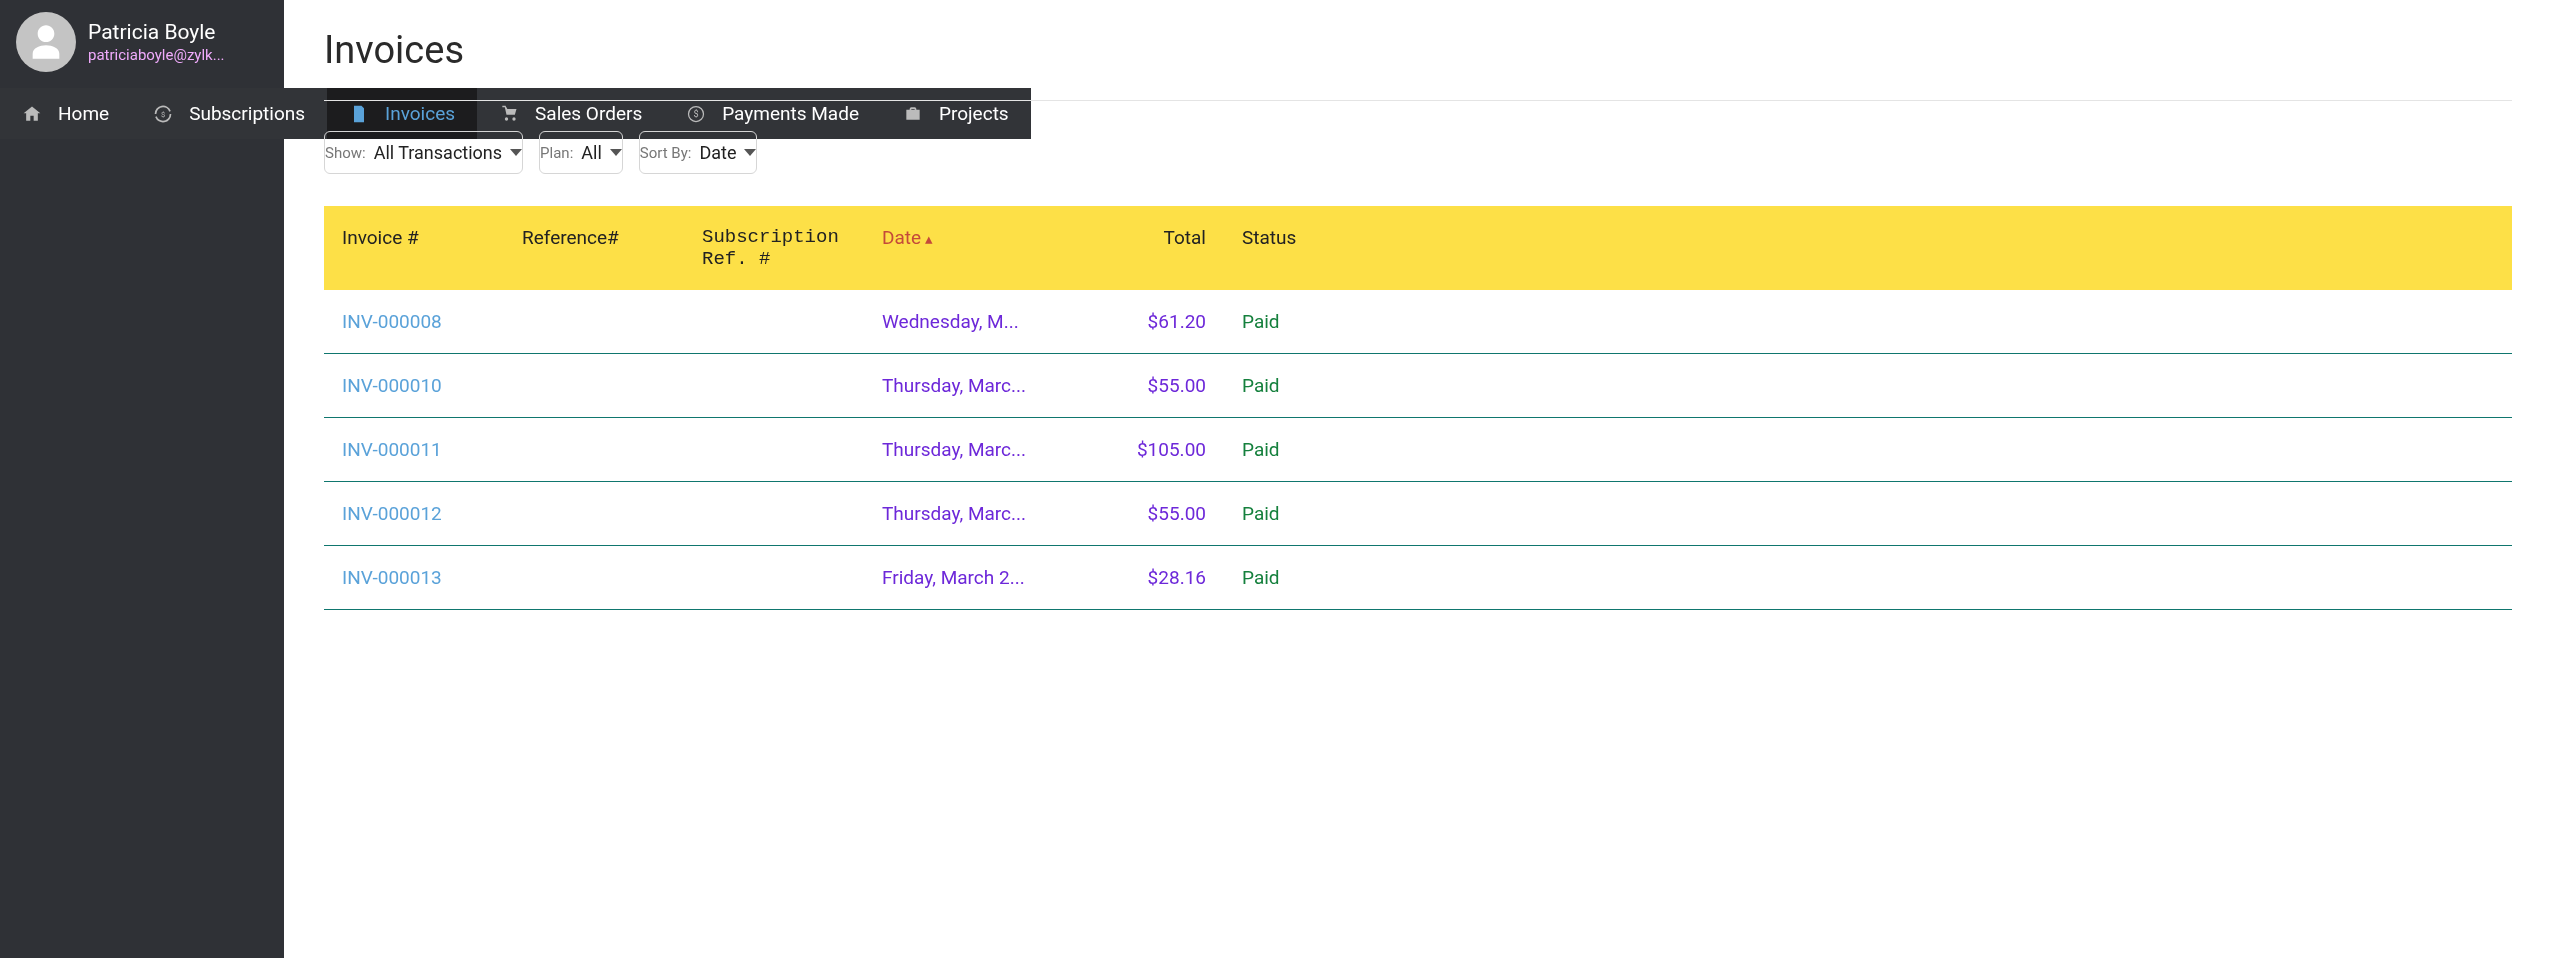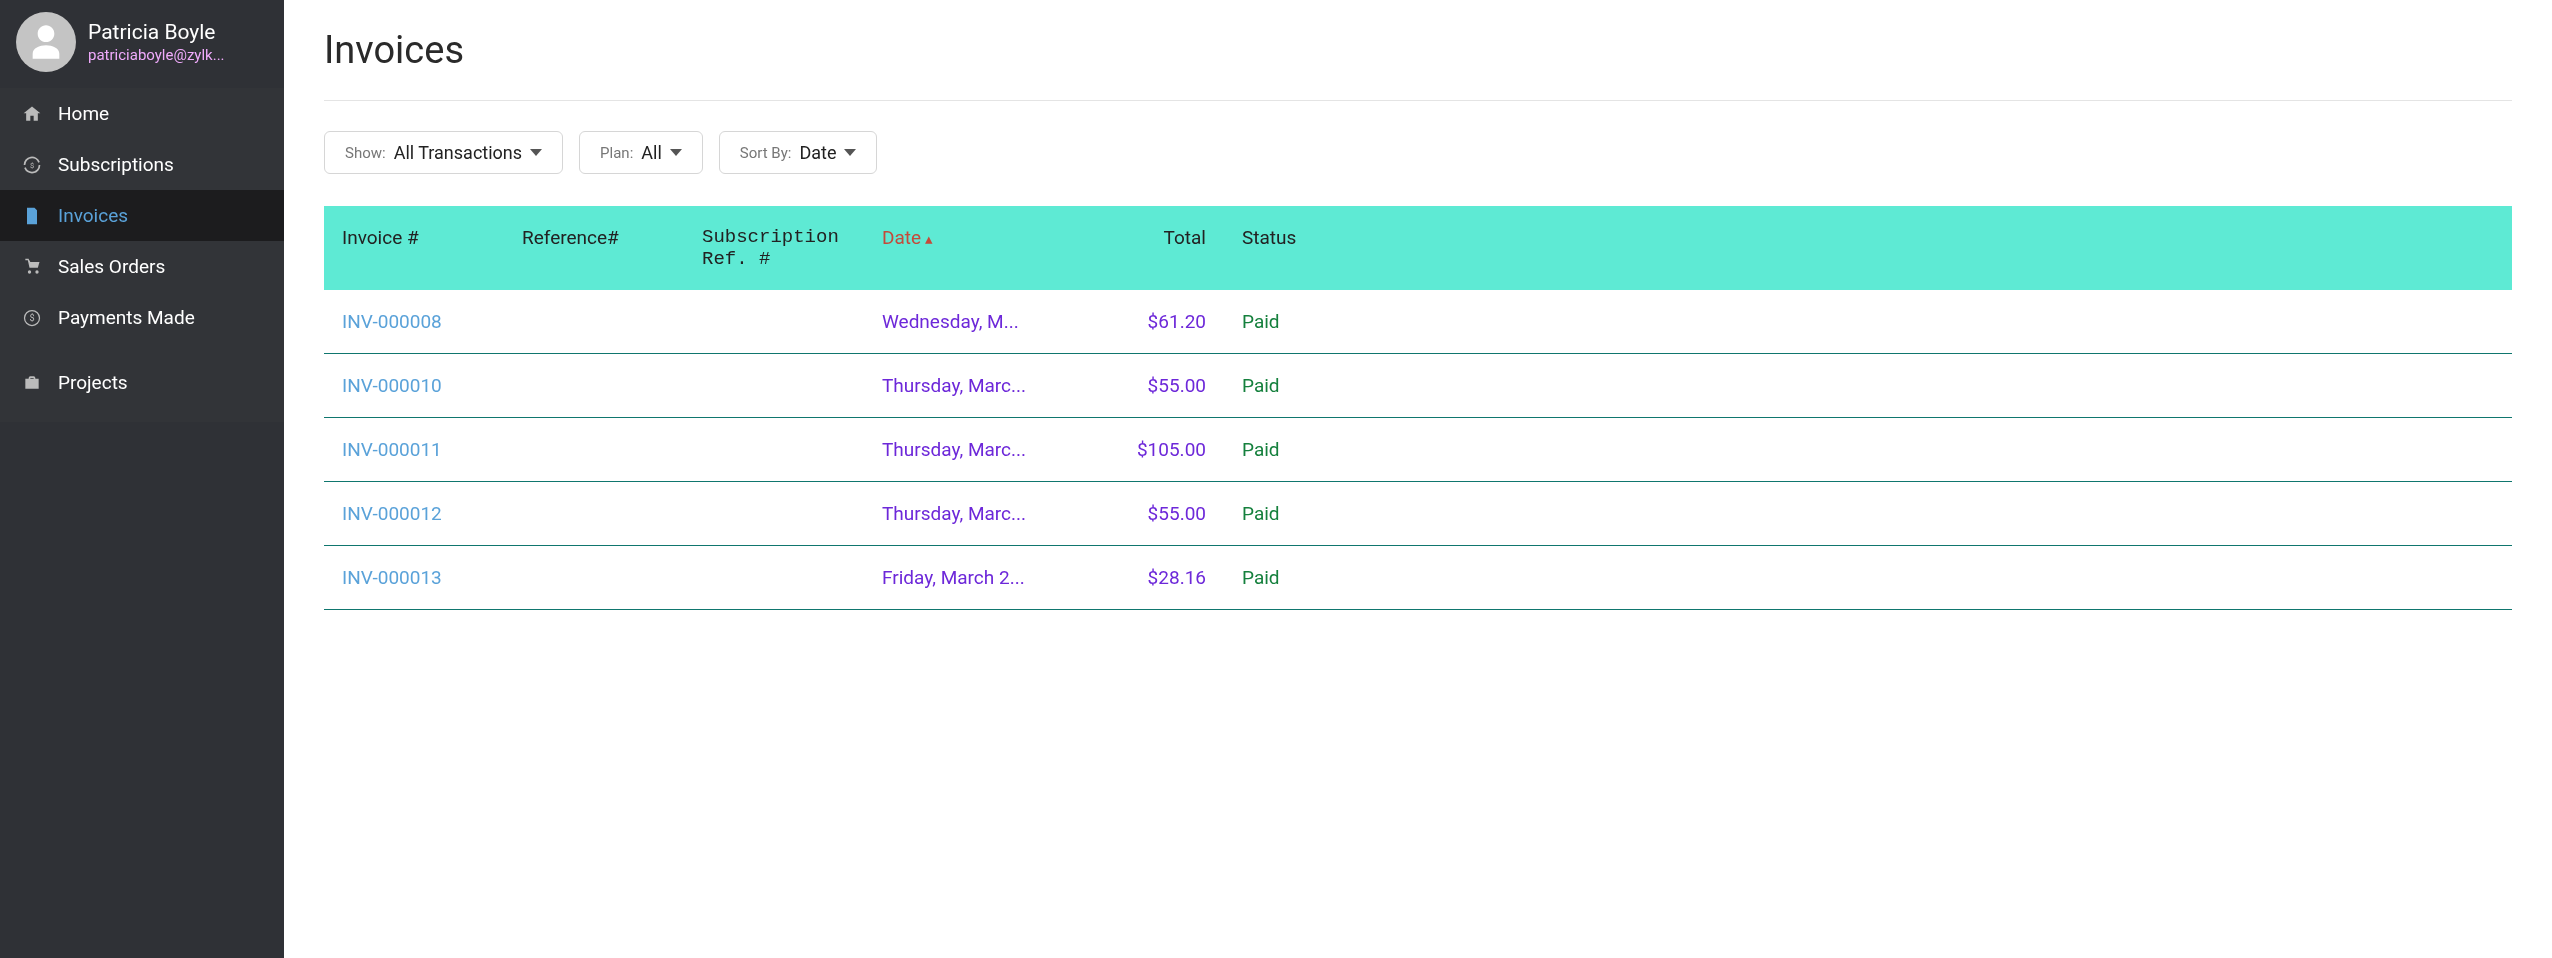--- a/index.html
+++ b/index.html
@@ -31,21 +31,21 @@
       border-radius: 50%;
       background: #c4c4c4;
       display: flex;
       align-items: center;
       justify-content: center;
       flex-shrink: 0;
     }
     .avatar svg { width: 40px; height: 40px; fill: #fff; }
     .user-block .name { font-size: 21px; font-weight: 400; color: #fff; line-height:1.2;}
     .user-block .email { font-size: 15px; color: #f0abfc; margin-top:0; white-space: nowrap; overflow: hidden; text-overflow: ellipsis; max-width: 150px; }
-    .nav { display:flex; flex-direction:column; }
+    .nav { display:flex; flex-direction:row; }
     .nav-item {
       display:flex;
       align-items:center;
       gap:16px;
       padding: 14px 22px;
       font-size: 19px;
       color:#fff;
       cursor:pointer;
       background:#323438;
     }
@@ -55,32 +55,32 @@
     .nav-item .label { white-space:nowrap; }
     .nav-sep { height: 14px; background:#323438; }
     
     .main { flex:1; padding: 28px 40px; overflow:auto; }
     .page-title { font-size: 38px; font-weight:400; color:#2a2a2a; }
     .hr { border:none; border-top:1px solid #e4e4e4; margin: 28px 0 30px; }
     .filters { display:flex; gap:16px; }
     .filter-pill {
       border:1px solid #d6d6d6;
       border-radius:6px;
-      padding: 10px 20px;
+      padding: 10px 0;
       display:flex; align-items:center; gap:8px;
       cursor:pointer;
       font-size:18px;
     }
     .filter-pill .fl { font-size:15px; color:#777; }
     .filter-pill .fv { color:#222; }
     .caret { width:0;height:0;border-left:6px solid transparent;border-right:6px solid transparent;border-top:7px solid #555; }
     
     .table { width:100%; margin-top: 32px; border-collapse:collapse; }
     .table thead th {
-      background:#5eead4;
+      background:#fde047;
       text-align:left;
       font-weight:400;
       font-size:19px;
       color:#222;
       padding:20px 18px;
       vertical-align:top;
       cursor:pointer;
     }
     .table thead th.sorted { color:#c44a3a; white-space:nowrap;}
     .table thead th.num { text-align:right; }

